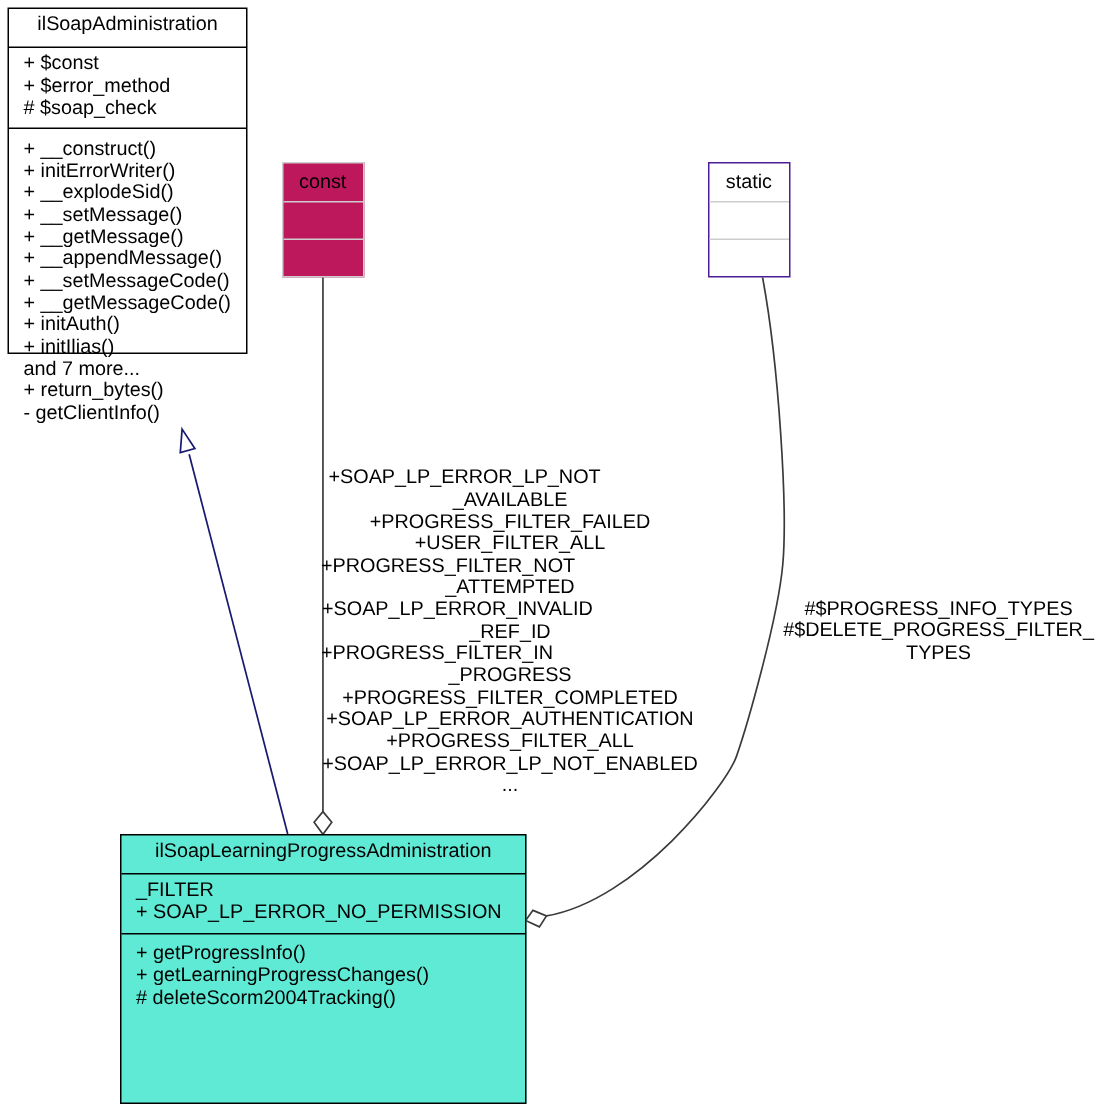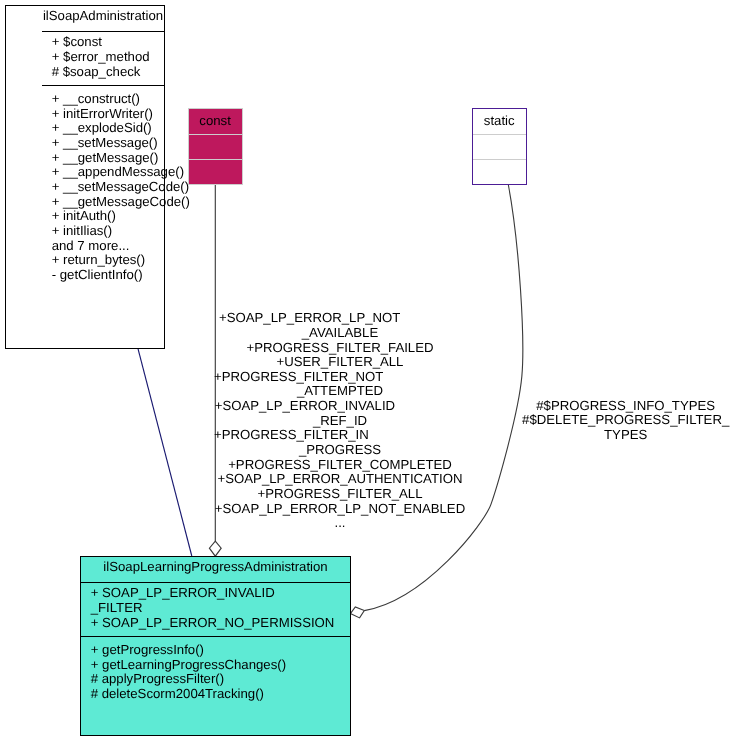--- a/index.html
+++ b/index.html
@@ -32,21 +32,21 @@
       <path d="M215.3,184.2 L215.3,541.1" fill="none" stroke="#3a3a3a" stroke-width="1.12"></path>
       <polygon points="215.3,541.1 221.2,548.2 215.3,556.2 209.4,548.2" fill="none" stroke="#3a3a3a" stroke-width="1.12"></polygon>
     </g>
 
     <g>
       <path d="M508.30,184.50 C519.38,244.05 525.13,339.84 521.85,376.32 S497.88,484.45 491.03,504.08 S424.49,600.35 364.3,610.6" fill="none" stroke="#3a3a3a" stroke-width="1.12"></path>
       <polygon points="350.4,613.6 355.3,606.9 364.3,610.6 359.6,617.9" fill="none" stroke="#3a3a3a" stroke-width="1.12"></polygon>
     </g>
   </svg>
 
-  <div class="uml node-base" style="left:5px;top:5px;width:160px;height:344px;border:1px solid #000;background:#fff;padding-left:36px;">
+  <div class="uml node-base" style="left:5px;top:5px;width:160px;height:231px;border:1px solid #000;background:#fff;">
     <div class="sec title" style="height:26px;line-height:19px;border-bottom:1px solid #000;">
       <span>ilSoapAdministration</span>
     </div>
     <div class="sec attrs" style="border-bottom:1px solid #000;padding:3.3px 0 5.9px 9.7px;">
         <div class="row">+ $const</div>
         <div class="row">+ $error_method</div>
         <div class="row"># $soap_check</div>
       </div>
     <div class="sec methods" style="padding:5.9px 0 3.3px 9.7px;">
         <div class="row">+ __construct()</div>
@@ -79,28 +79,26 @@
     </div>
     <div class="sec" style="height:25.3px;border-bottom:1px solid #cdcdcd;"></div>
     <div class="sec" style="height:25.4px;"></div>
   </div>
 
   <div class="uml node-derived" style="left:80px;top:556px;width:271px;height:180px;border:1px solid #000;background:#5eead4;">
     <div class="sec title" style="height:26px;line-height:19px;border-bottom:1px solid #000;">
       <span>ilSoapLearningProgressAdministration</span>
     </div>
     <div class="sec attrs" style="border-bottom:1px solid #000;padding:3.3px 0 5.9px 9.7px;">
-        <div class="row">+ SOAP_LP_ERROR_INVALID</div>
         <div class="row">_FILTER</div>
         <div class="row">+ SOAP_LP_ERROR_NO_PERMISSION</div>
       </div>
     <div class="sec methods" style="padding:5.9px 0 3.3px 9.7px;">
         <div class="row">+ getProgressInfo()</div>
         <div class="row">+ getLearningProgressChanges()</div>
-        <div class="row"># applyProgressFilter()</div>
         <div class="row"># deleteScorm2004Tracking()</div>
       </div>
   </div>
 
   <div class="elabel" style="left:200px;top:311.2px;width:280px;"><div class="row" style="text-align: left; padding-left: 19px;">+SOAP_LP_ERROR_LP_NOT</div><div class="row">_AVAILABLE</div><div class="row">+PROGRESS_FILTER_FAILED</div><div class="row">+USER_FILTER_ALL</div><div class="row" style="text-align: left; padding-left: 14px;">+PROGRESS_FILTER_NOT</div><div class="row">_ATTEMPTED</div><div class="row" style="text-align: left; padding-left: 14.7px;">+SOAP_LP_ERROR_INVALID</div><div class="row">_REF_ID</div><div class="row" style="text-align: left; padding-left: 14px;">+PROGRESS_FILTER_IN</div><div class="row">_PROGRESS</div><div class="row">+PROGRESS_FILTER_COMPLETED</div><div class="row">+SOAP_LP_ERROR_AUTHENTICATION</div><div class="row">+PROGRESS_FILTER_ALL</div><div class="row">+SOAP_LP_ERROR_LP_NOT_ENABLED</div><div class="row">...</div></div>
   <div class="elabel" style="left:505.7px;top:398.8px;width:240px;"><div class="row">#$PROGRESS_INFO_TYPES</div><div class="row">#$DELETE_PROGRESS_FILTER_</div><div class="row">TYPES</div></div>
 
 </div>
 
 </body></html>

